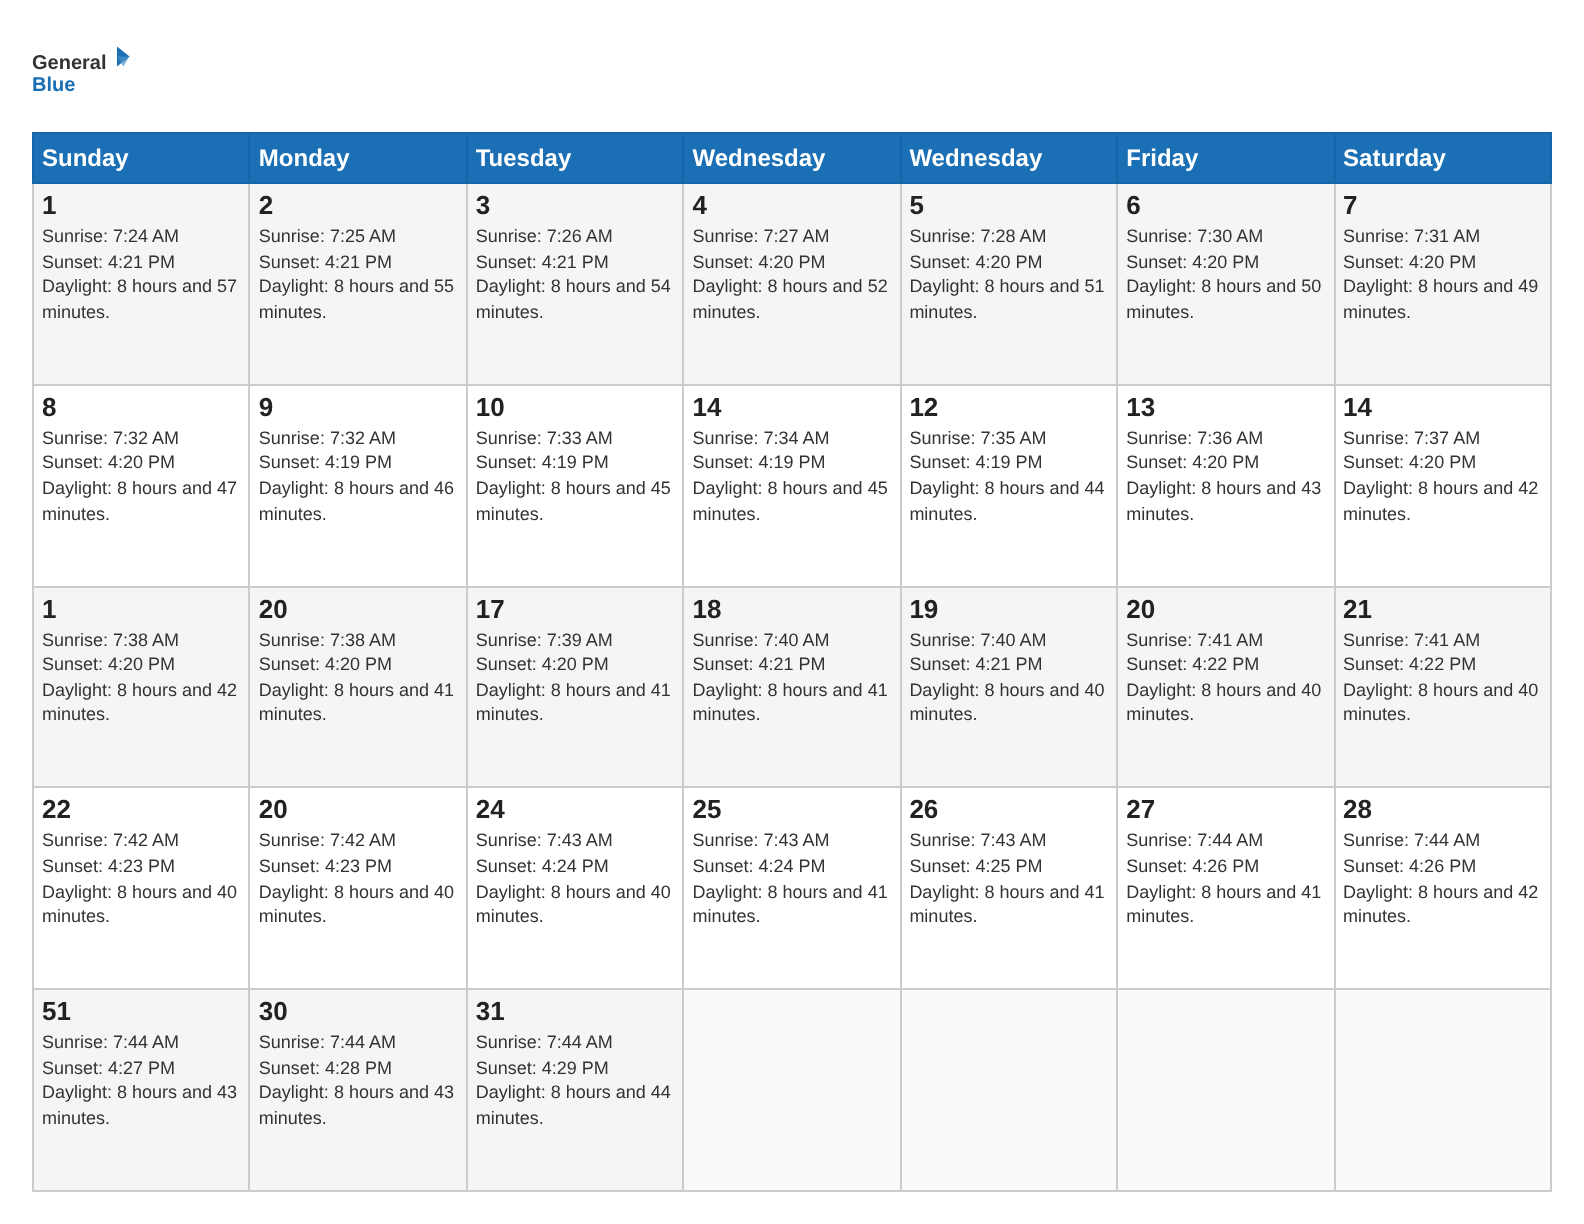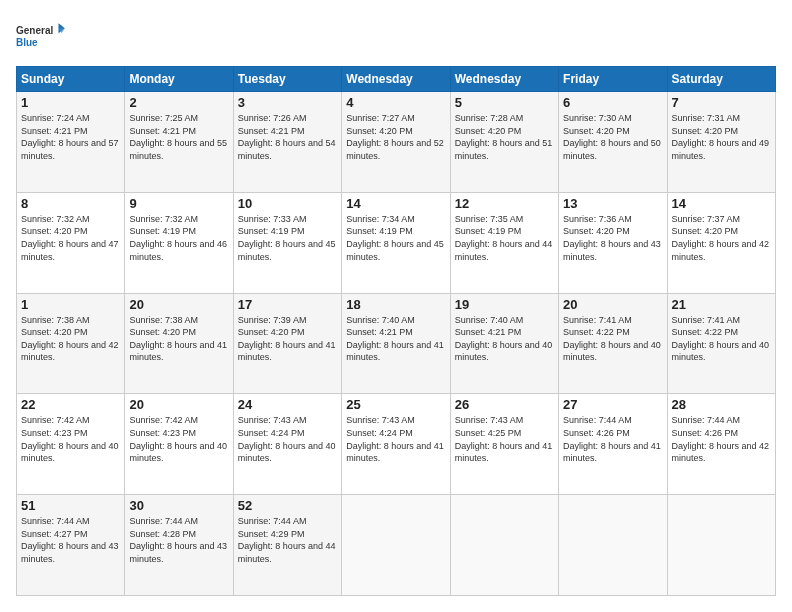--- a/index.html
+++ b/index.html
@@ -241,21 +241,21 @@
         <tr>
           <td>
           <span class="day-num">51</span>
           <span class="day-info">Sunrise: 7:44 AM<br>Sunset: 4:27 PM<br>Daylight: 8 hours and 43 minutes.</span>
         </td>
           <td>
           <span class="day-num">30</span>
           <span class="day-info">Sunrise: 7:44 AM<br>Sunset: 4:28 PM<br>Daylight: 8 hours and 43 minutes.</span>
         </td>
           <td>
-          <span class="day-num">52</span>
+          <span class="day-num">31</span>
           <span class="day-info">Sunrise: 7:44 AM<br>Sunset: 4:29 PM<br>Daylight: 8 hours and 44 minutes.</span>
         </td>
           <td class="empty-cell"></td>
           <td class="empty-cell"></td>
           <td class="empty-cell"></td>
           <td class="empty-cell"></td>
         </tr>
       </tbody>
   </table>
 </div>

